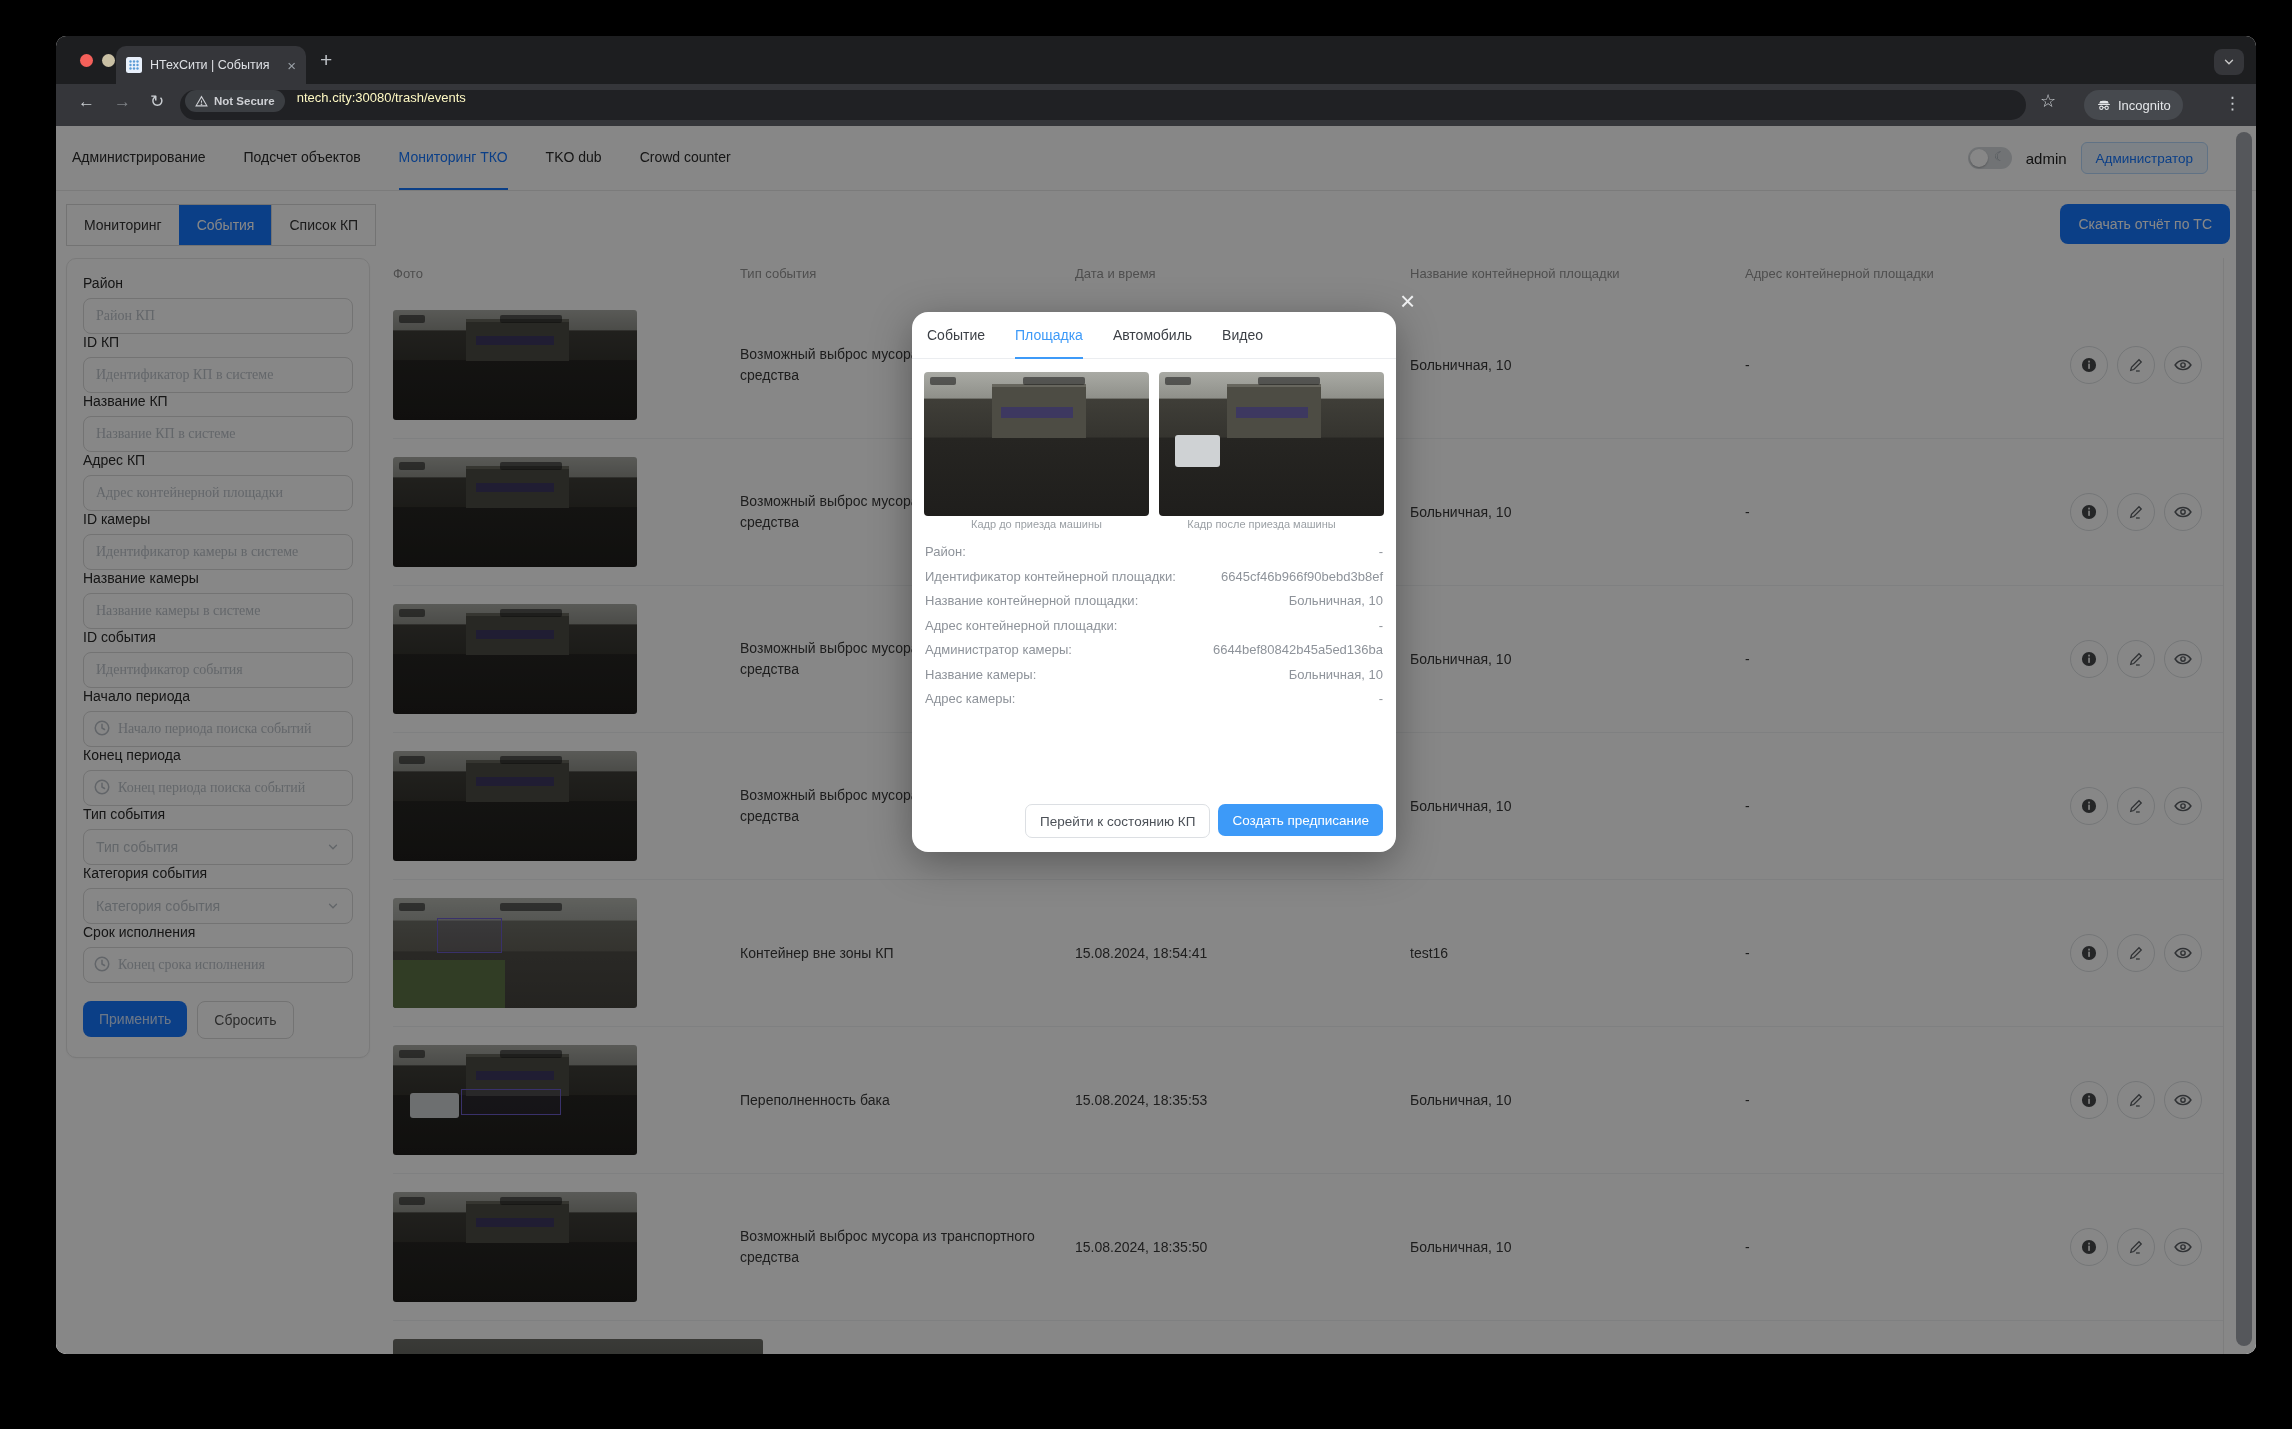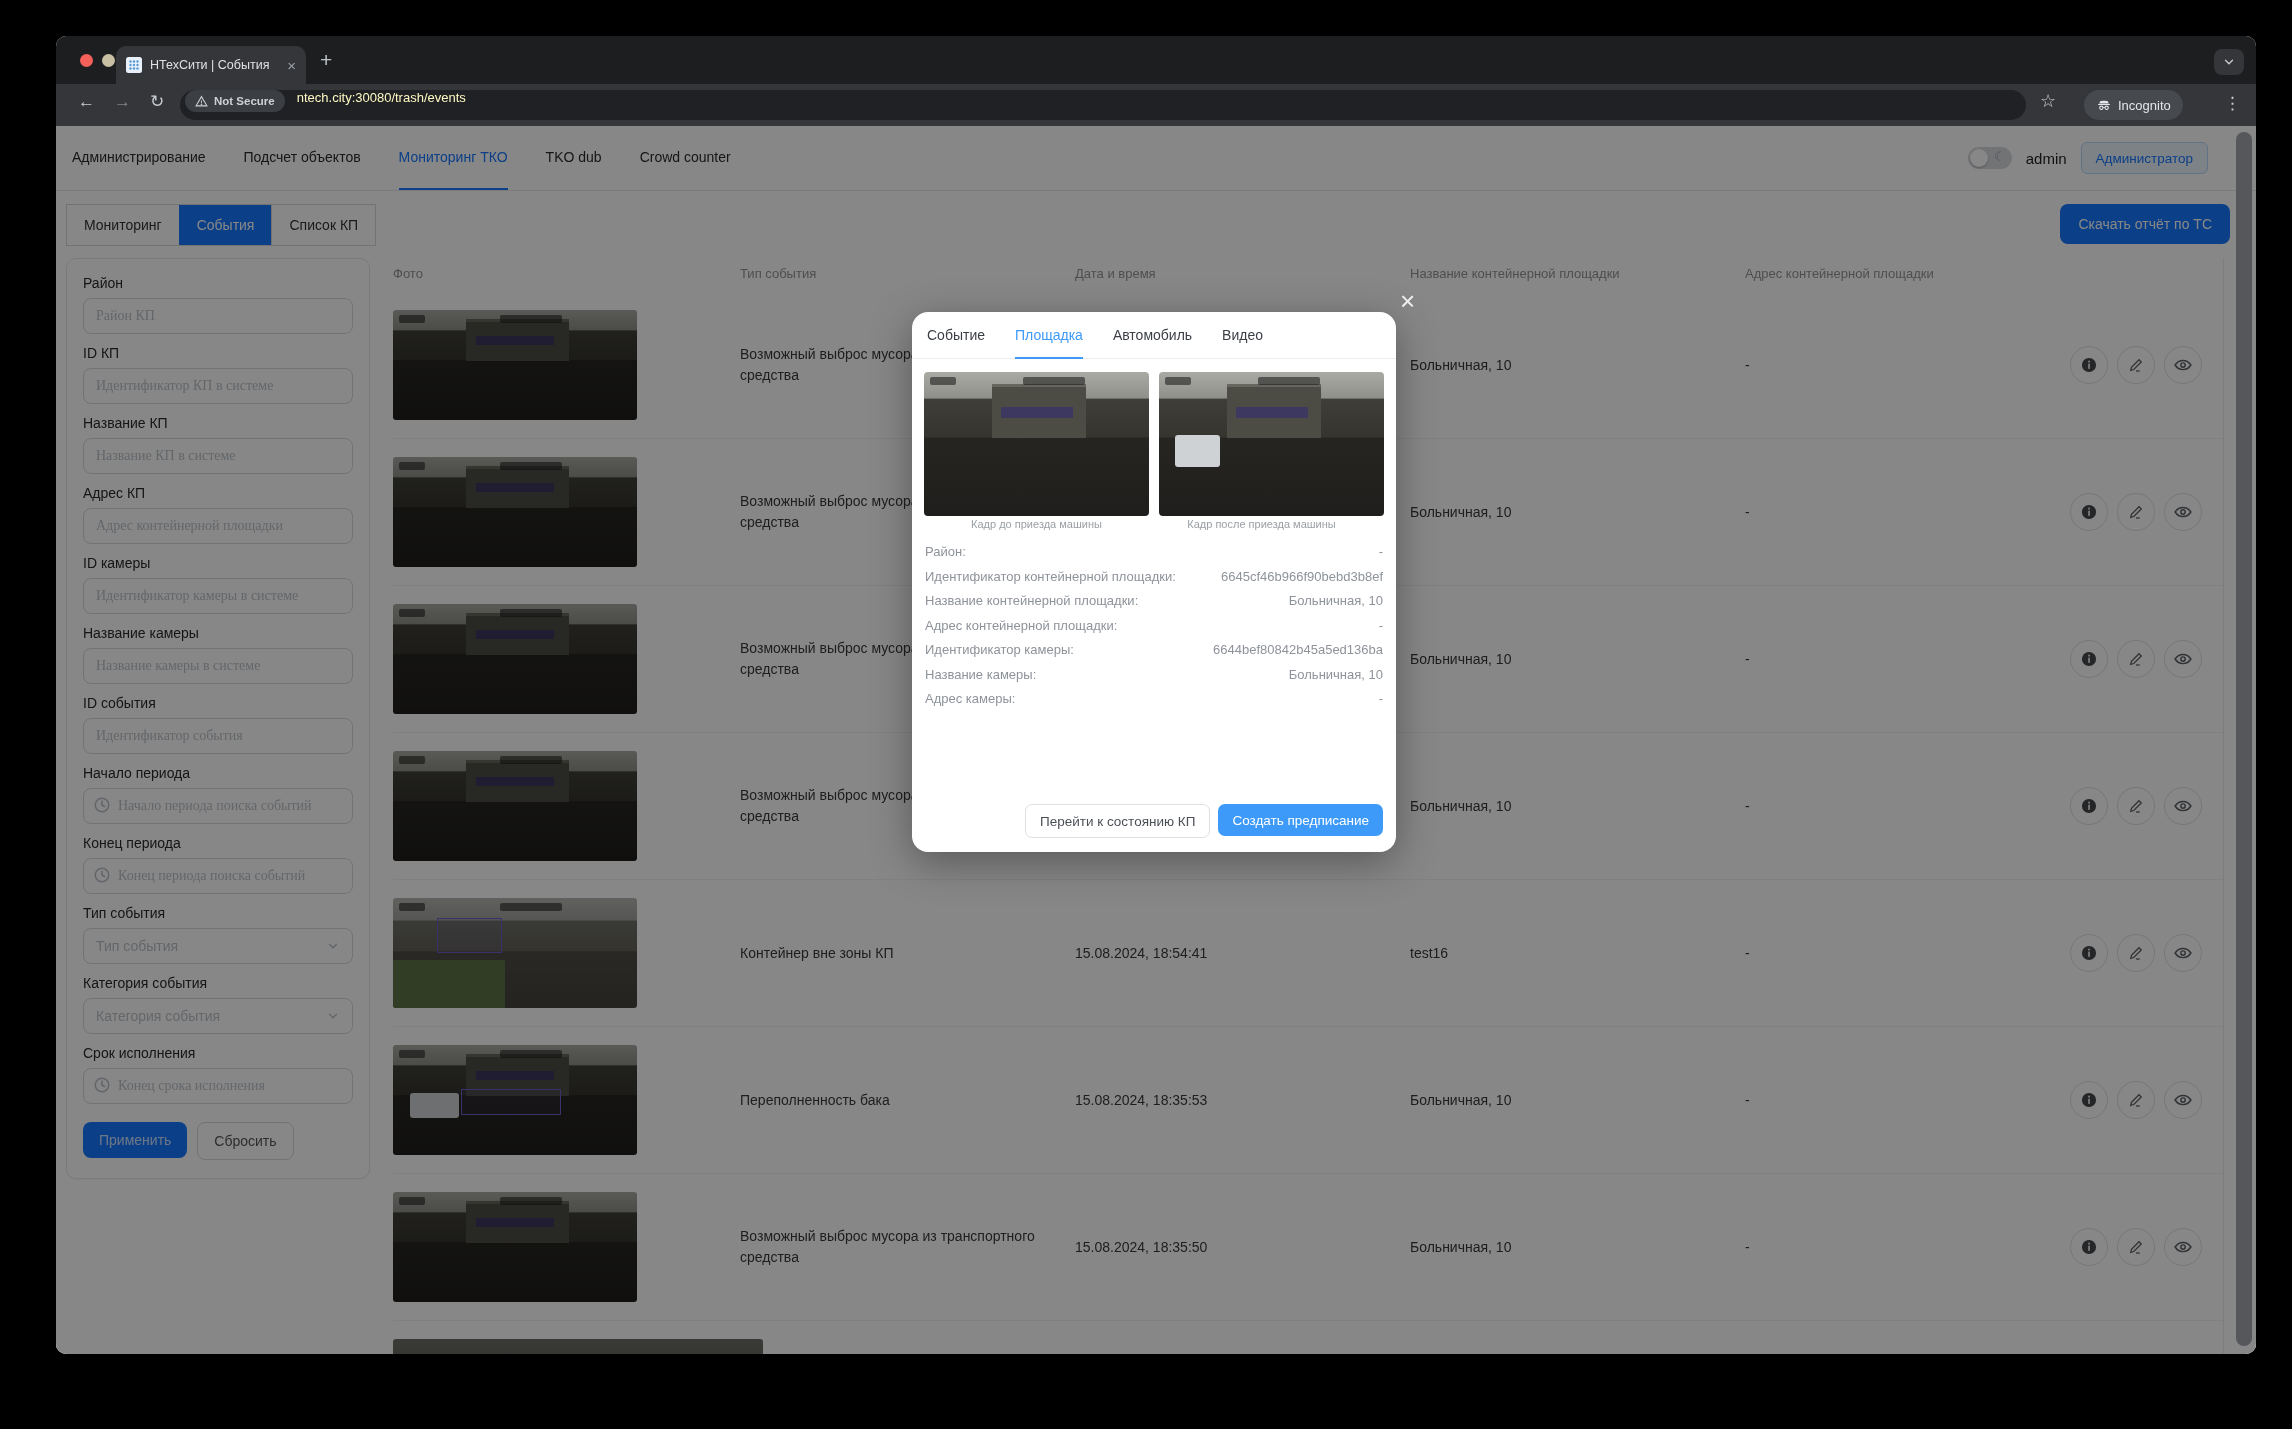--- a/index.html
+++ b/index.html
@@ -43,21 +43,21 @@
 
   .subbar{position:absolute;top:78px;left:10px;right:26px;height:42px}
   .segmented{position:absolute;left:0;top:0;display:flex;border:1px solid #d9d9d9;border-radius:0;overflow:hidden;background:#fff}
   .segmented .seg{height:40px;display:flex;align-items:center;padding:0 17px;font-size:14px;color:#333;border-left:1px solid #d9d9d9;background:#fff}
   .segmented .seg:first-child{border-left:none}
   .segmented .seg.active{background:#1677ff;color:#fff;border-left-color:#1677ff}
   .reportbtn{position:absolute;right:0;top:0;height:40px;border-radius:8px;background:#1677ff;color:#fff;font-size:14px;display:flex;align-items:center;padding:0 18px}
 
   
   .sidebar{position:absolute;left:10px;top:132px;width:304px;background:#fff;border:1px solid #e6e6e6;border-radius:10px;box-sizing:border-box;padding:16px 16px 18px;box-shadow:0 1px 2px rgba(0,0,0,.03)}
-  .fgroup{margin-bottom:11px}
+  .fgroup{}
   .fgroup .flabel{display:block;font-size:14px;color:#2a2a2a;margin:0 0 7px}
   .finput{width:100%;height:36px;border:1px solid #d9d9d9;border-radius:8px;box-sizing:border-box;padding:0 12px;font-size:14px;font-family:Liberation Serif, serif;color:#000000;background:#fff;outline:none}
   .finput::placeholder{color:#bcc2c9}
   .iwrap{position:relative}
   .iwrap .cicon{position:absolute;left:10px;top:8px;width:18px;height:18px}
   .iwrap .finput{padding-left:34px}
   .fselect{width:100%;height:36px;border:1px solid #d9d9d9;border-radius:8px;box-sizing:border-box;padding:0 12px;display:flex;align-items:center;justify-content:space-between;background:#fff}
   .fselect .ph{font-size:14px;color:#bcc2c9}
   .fbuttons{display:flex;gap:10px;margin-top:18px}
   .applybtn{height:36px;border-radius:8px;background:#1677ff;display:flex;align-items:center;padding:0 16px;color:rgba(255,255,255,.78);font-size:14px}
@@ -588,21 +588,21 @@
         </div>
       <div class="frow">
           <span class="fl">Название контейнерной площадки:</span>
           <span class="fv">Больничная, 10</span>
         </div>
       <div class="frow">
           <span class="fl">Адрес контейнерной площадки:</span>
           <span class="fv">-</span>
         </div>
       <div class="frow">
-          <span class="fl">Идентификатор камеры:</span>
+          <span class="fl">Администратор камеры:</span>
           <span class="fv">6644bef80842b45a5ed136ba</span>
         </div>
       <div class="frow">
           <span class="fl">Название камеры:</span>
           <span class="fv">Больничная, 10</span>
         </div>
       <div class="frow">
           <span class="fl">Адрес камеры:</span>
           <span class="fv">-</span>
         </div>

